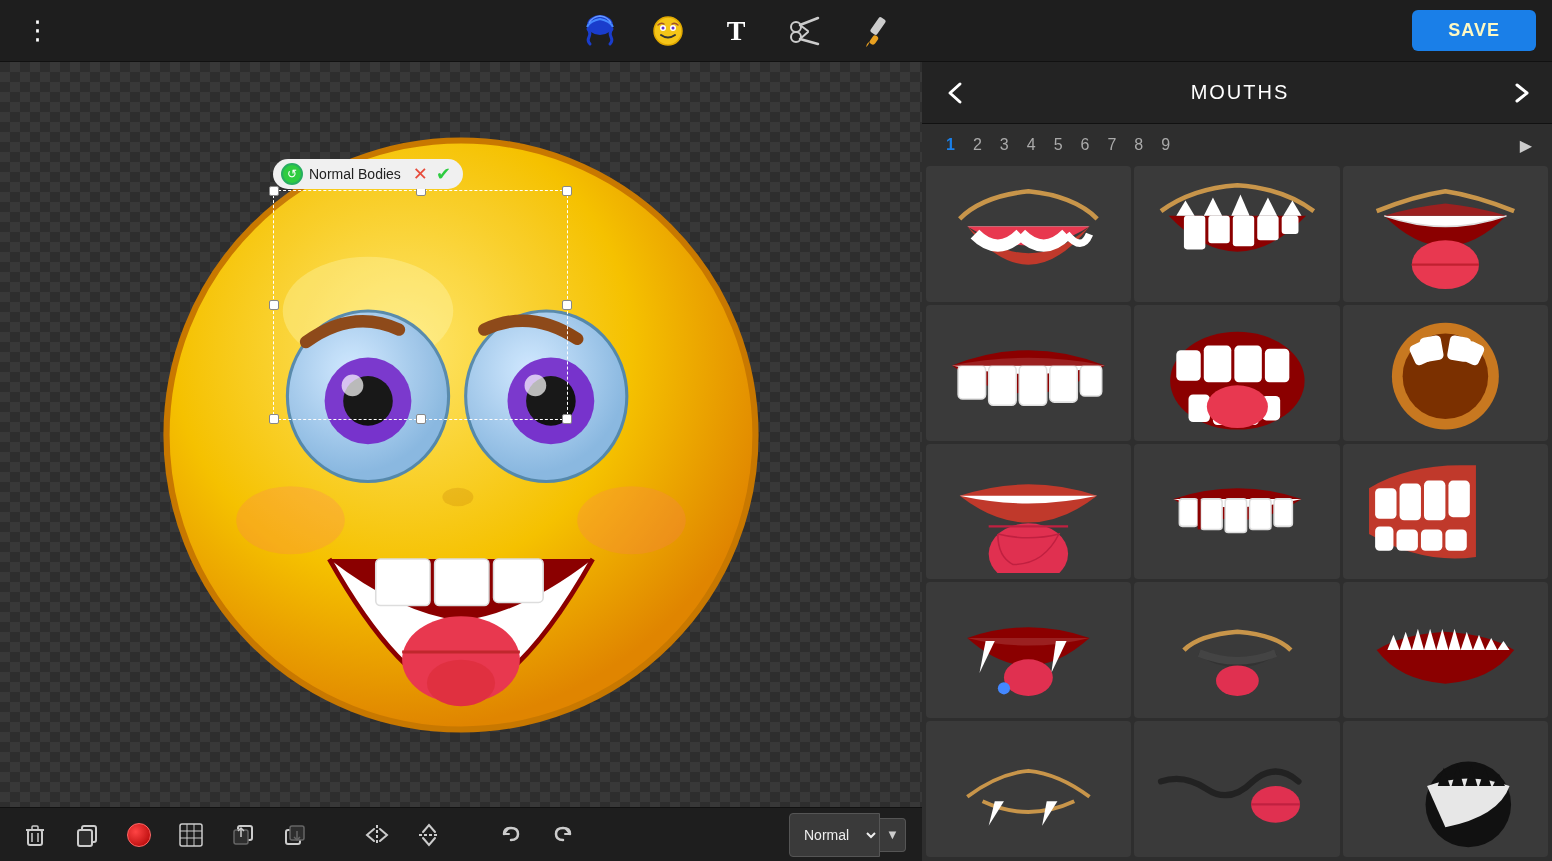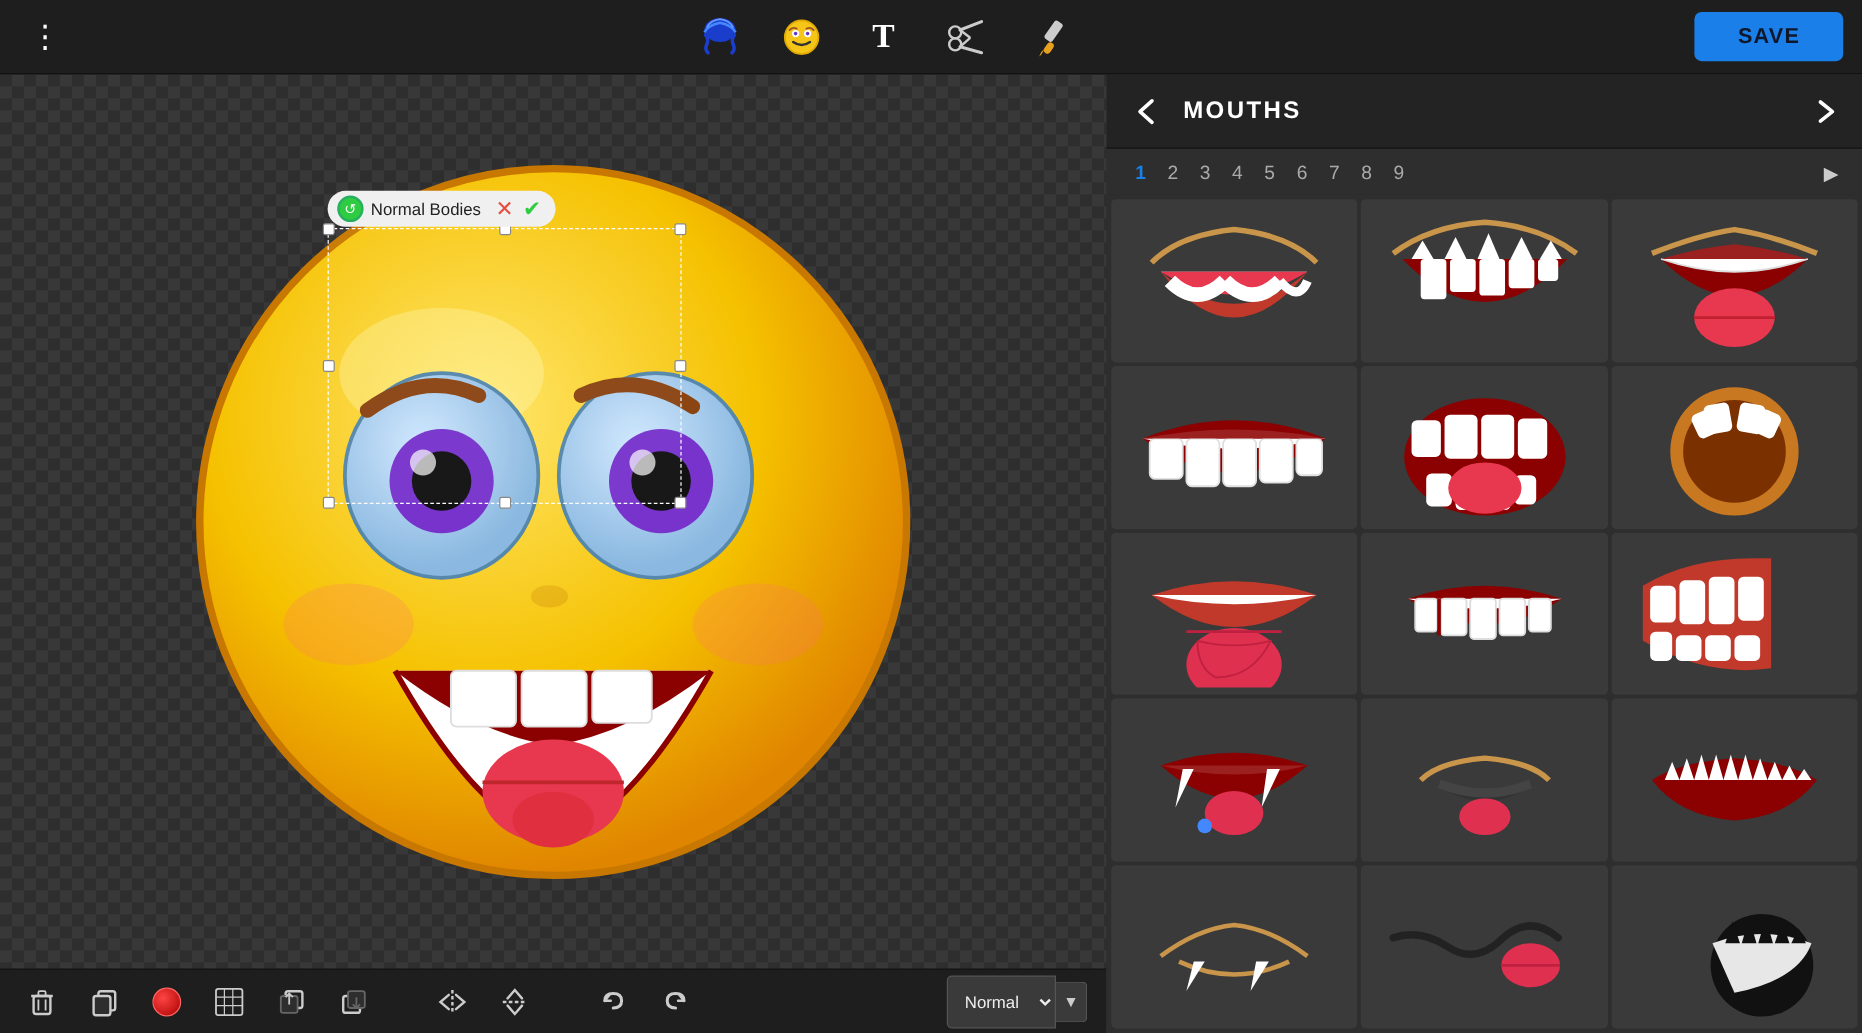--- a/index.html
+++ b/index.html
@@ -33,21 +33,21 @@
       font-size: 22px;
       border-radius: 6px;
     }
     .top-tool-center {
       display: flex;
       gap: 24px;
       align-items: center;
     }
     #save-btn {
       background: #1a7fe8;
-      color: #0f172a;
+      color: #fef9c3;
       border: none;
       padding: 10px 36px;
       font-size: 18px;
       font-weight: bold;
       border-radius: 6px;
       cursor: pointer;
       letter-spacing: 1px;
     }
 
     
@@ -196,23 +196,24 @@
       border-bottom: 1px solid #111;
     }
     #back-btn {
       color: #fff;
       font-size: 24px;
       cursor: pointer;
       display: flex; align-items: center;
     }
     #panel-title {
       flex: 1;
+      text-align: center;
       color: #fff;
       font-size: 20px;
-      font-weight: bold;
+      font-weight: normal;
       letter-spacing: 2px;
     }
     #panel-next-btn {
       color: #fff;
       font-size: 20px;
       cursor: pointer;
       display: flex; align-items: center;
     }
 
     

